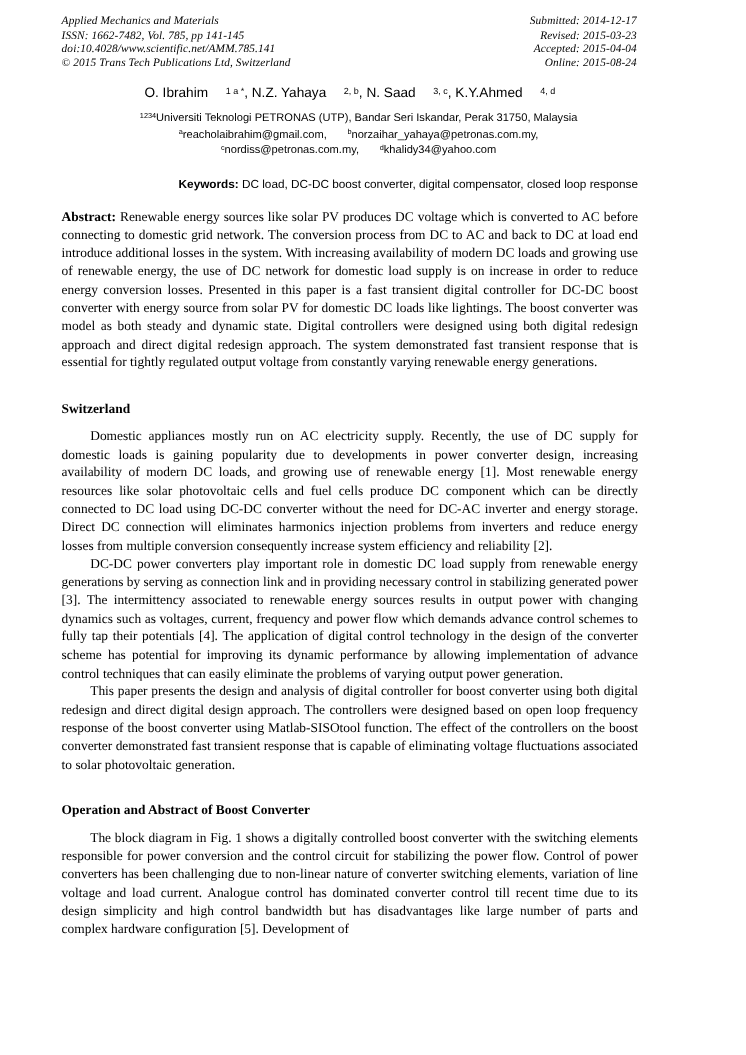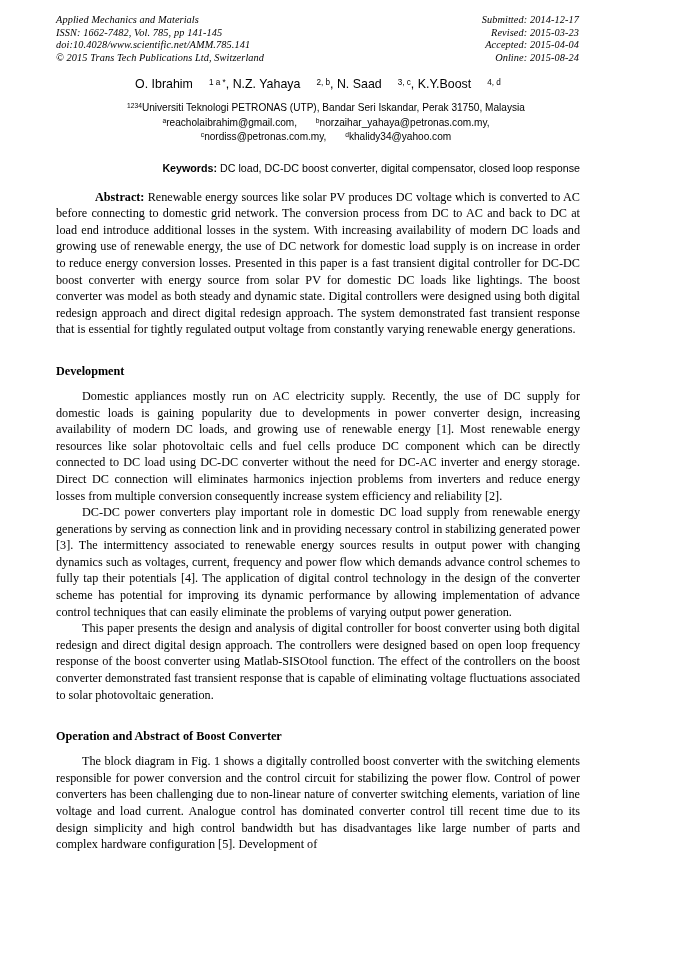--- a/index.html
+++ b/index.html
@@ -88,21 +88,21 @@
 
   
   .abstract {
     margin: 14px 0 0 0;
     font-size: 12.2px;
     line-height: 16.6px;
     text-align: justify;
     text-justify: inter-word;
     hyphens: none;
   }
-  .abstract b { font-weight: bold; margin-left: 39px; }
+  .abstract b { font-weight: bold; }
 
   
   .section-heading {
     font-weight: bold;
     font-size: 12.2px;
     line-height: 16px;
     margin: 25px 0 0 0;
     text-align: left;
   }
 
@@ -133,42 +133,42 @@
     </div>
     <div class="masthead-right">
       <div class="line">Submitted: 2014-12-17</div>
       <div class="line">Revised: 2015-03-23</div>
       <div class="line">Accepted: 2015-04-04</div>
       <div class="line">Online: 2015-08-24</div>
     </div>
   </div>
 
 
-  <div class="authors" id="author-list"><span>O. Ibrahim</span><sup>1 a *</sup>, <span>N.Z. Yahaya</span><sup>2, b</sup>, <span>N. Saad</span><sup>3, c</sup>, <span>K.Y.Boost</span><sup>4, d</sup></div>
+  <div class="authors" id="author-list"><span>O. Ibrahim</span><sup>1 a *</sup>, <span>N.Z. Yahaya</span><sup>2, b</sup>, <span>N. Saad</span><sup>3, c</sup>, <span>K.Y.Ahmed</span><sup>4, d</sup></div>
 
   <div class="affil-block">
     <div class="affil">
       <sup>1234</sup><span>Universiti Teknologi PETRONAS (UTP), Bandar Seri Iskandar, Perak 31750, Malaysia</span>
     </div>
     <div class="email-line" id="email-line-1"><sup>a</sup><span>reacholaibrahim@gmail.com,</span> <sup>b</sup><span>norzaihar_yahaya@petronas.com.my,</span></div>
     <div class="email-line" id="email-line-2"><sup>c</sup><span>nordiss@petronas.com.my,</span> <sup>d</sup><span>khalidy34@yahoo.com</span></div>
   </div>
 
   <div class="keywords">
     <b>Keywords:</b>
     <span>DC load, DC-DC boost converter, digital compensator, closed loop response</span>
   </div>
 
   <div class="abstract">
     <b>Abstract:</b>
     <span>Renewable energy sources like solar PV produces DC voltage which is converted to AC before connecting to domestic grid network. The conversion process from DC to AC and back to DC at load end introduce additional losses in the system. With increasing availability of modern DC loads and growing use of renewable energy, the use of DC network for domestic load supply is on increase in order to reduce energy conversion losses. Presented in this paper is a fast transient digital controller for DC-DC boost converter with energy source from solar PV for domestic DC loads like lightings. The boost converter was model as both steady and dynamic state. Digital controllers were designed using both digital redesign approach and direct digital redesign approach. The system demonstrated fast transient response that is essential for tightly regulated output voltage from constantly varying renewable energy generations.</span>
   </div>
 
   <div id="body-sections">
-      <div class="section-heading">Development</div>
+      <div class="section-heading">Switzerland</div>
       <div class="para first">Domestic appliances mostly run on AC electricity supply. Recently, the use of DC supply for domestic loads is gaining popularity due to developments in power converter design, increasing availability of modern DC loads, and growing use of renewable energy [1]. Most renewable energy resources like solar photovoltaic cells and fuel cells produce DC component which can be directly connected to DC load using DC-DC converter without the need for DC-AC inverter and energy storage. Direct DC connection will eliminates harmonics injection problems from inverters and reduce energy losses from multiple conversion consequently increase system efficiency and reliability [2].</div>
       <div class="para cont">DC-DC power converters play important role in domestic DC load supply from renewable energy generations by serving as connection link and in providing necessary control in stabilizing generated power [3]. The intermittency associated to renewable energy sources results in output power with changing dynamics such as voltages, current, frequency and power flow which demands advance control schemes to fully tap their potentials [4]. The application of digital control technology in the design of the converter scheme has potential for improving its dynamic performance by allowing implementation of advance control techniques that can easily eliminate the problems of varying output power generation.</div>
       <div class="para cont">This paper presents the design and analysis of digital controller for boost converter using both digital redesign and direct digital design approach. The controllers were designed based on open loop frequency response of the boost converter using Matlab-SISOtool function. The effect of the controllers on the boost converter demonstrated fast transient response that is capable of eliminating voltage fluctuations associated to solar photovoltaic generation.</div>
       <div class="section-heading">Operation and Abstract of Boost Converter</div>
       <div class="para first"> The block diagram in Fig. 1 shows a digitally controlled boost converter with the switching elements responsible for power conversion and the control circuit for stabilizing the power flow. Control of power converters has been challenging due to non-linear nature of converter switching elements, variation of line voltage and load current. Analogue control has dominated converter control till recent time due to its design simplicity and high control bandwidth but  has disadvantages like large number of parts and  complex hardware configuration [5]. Development of</div>
     </div>
 
 </div>
 
 </body></html>

